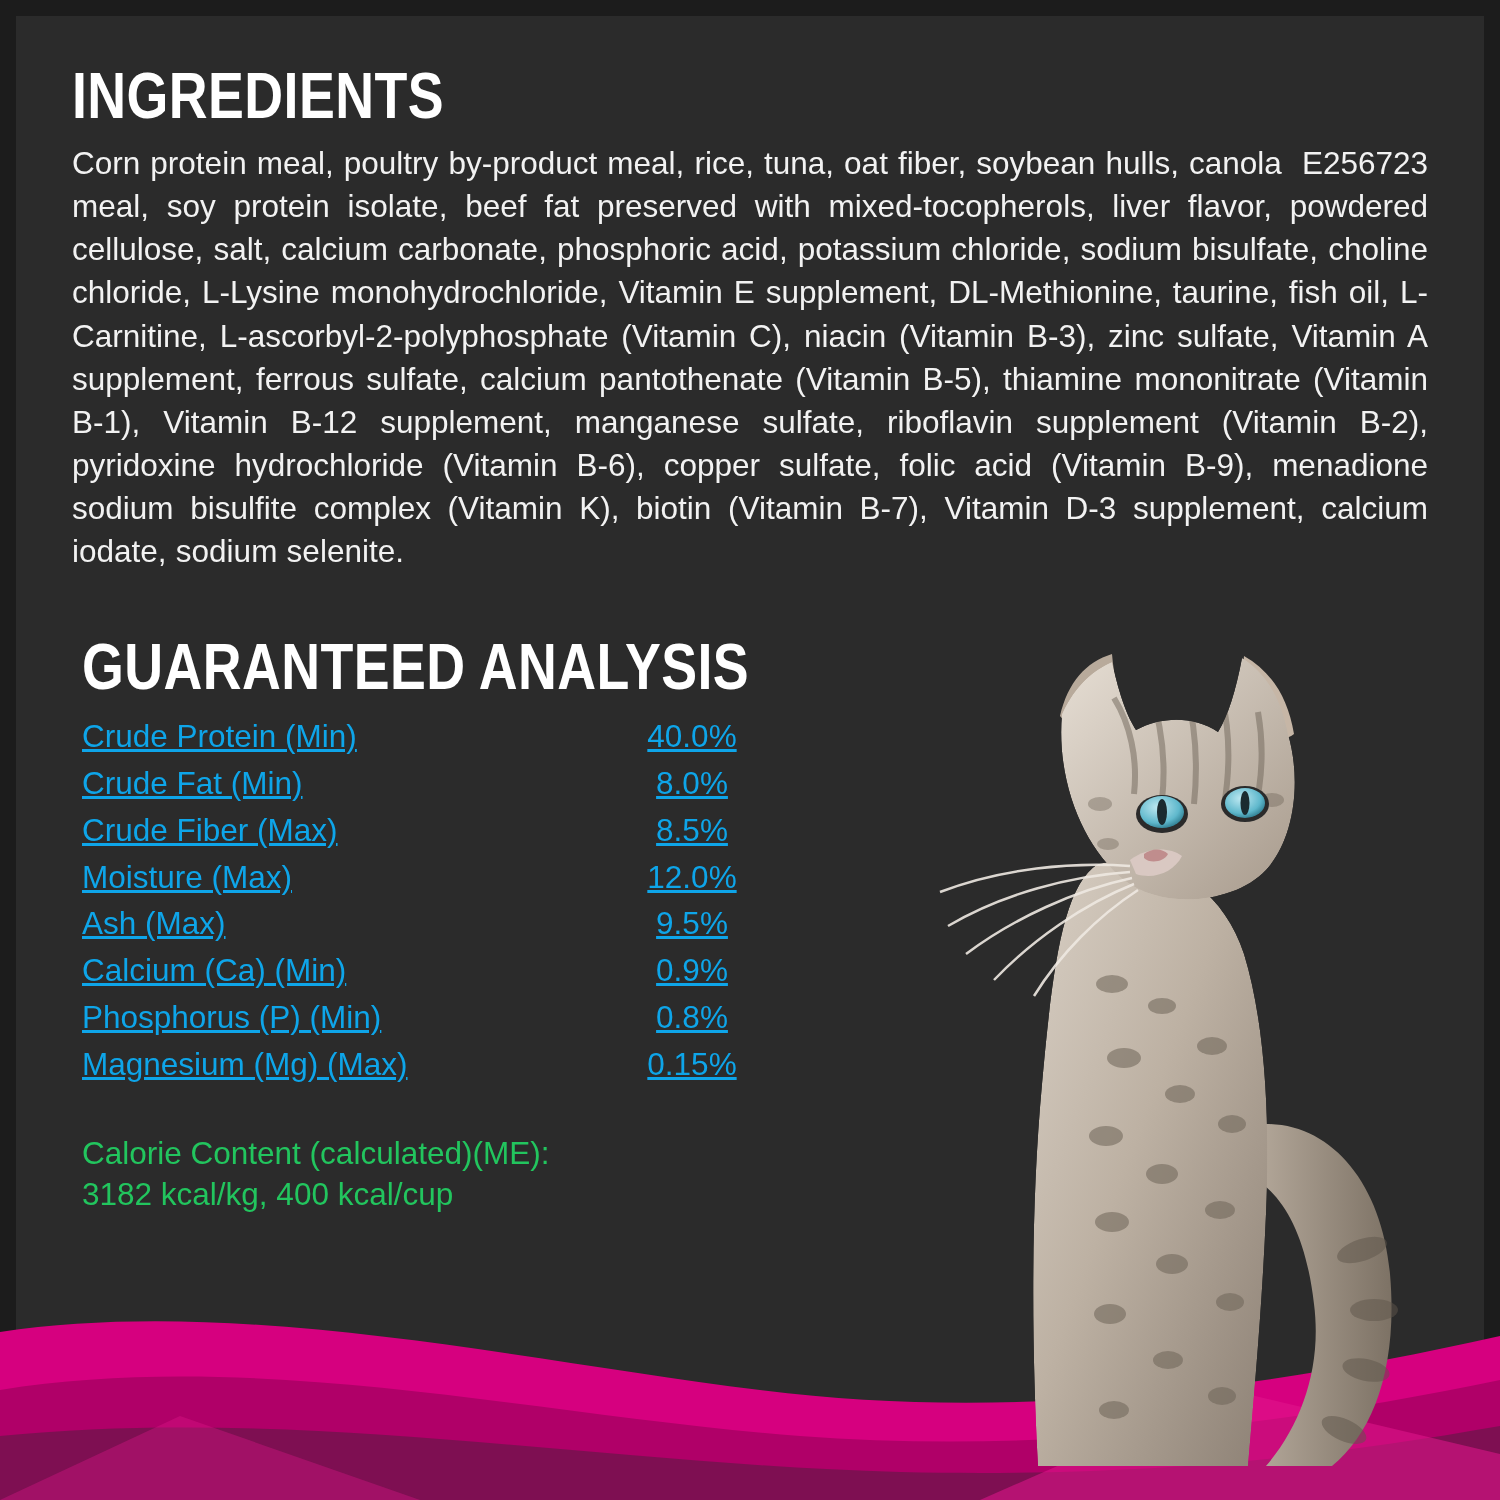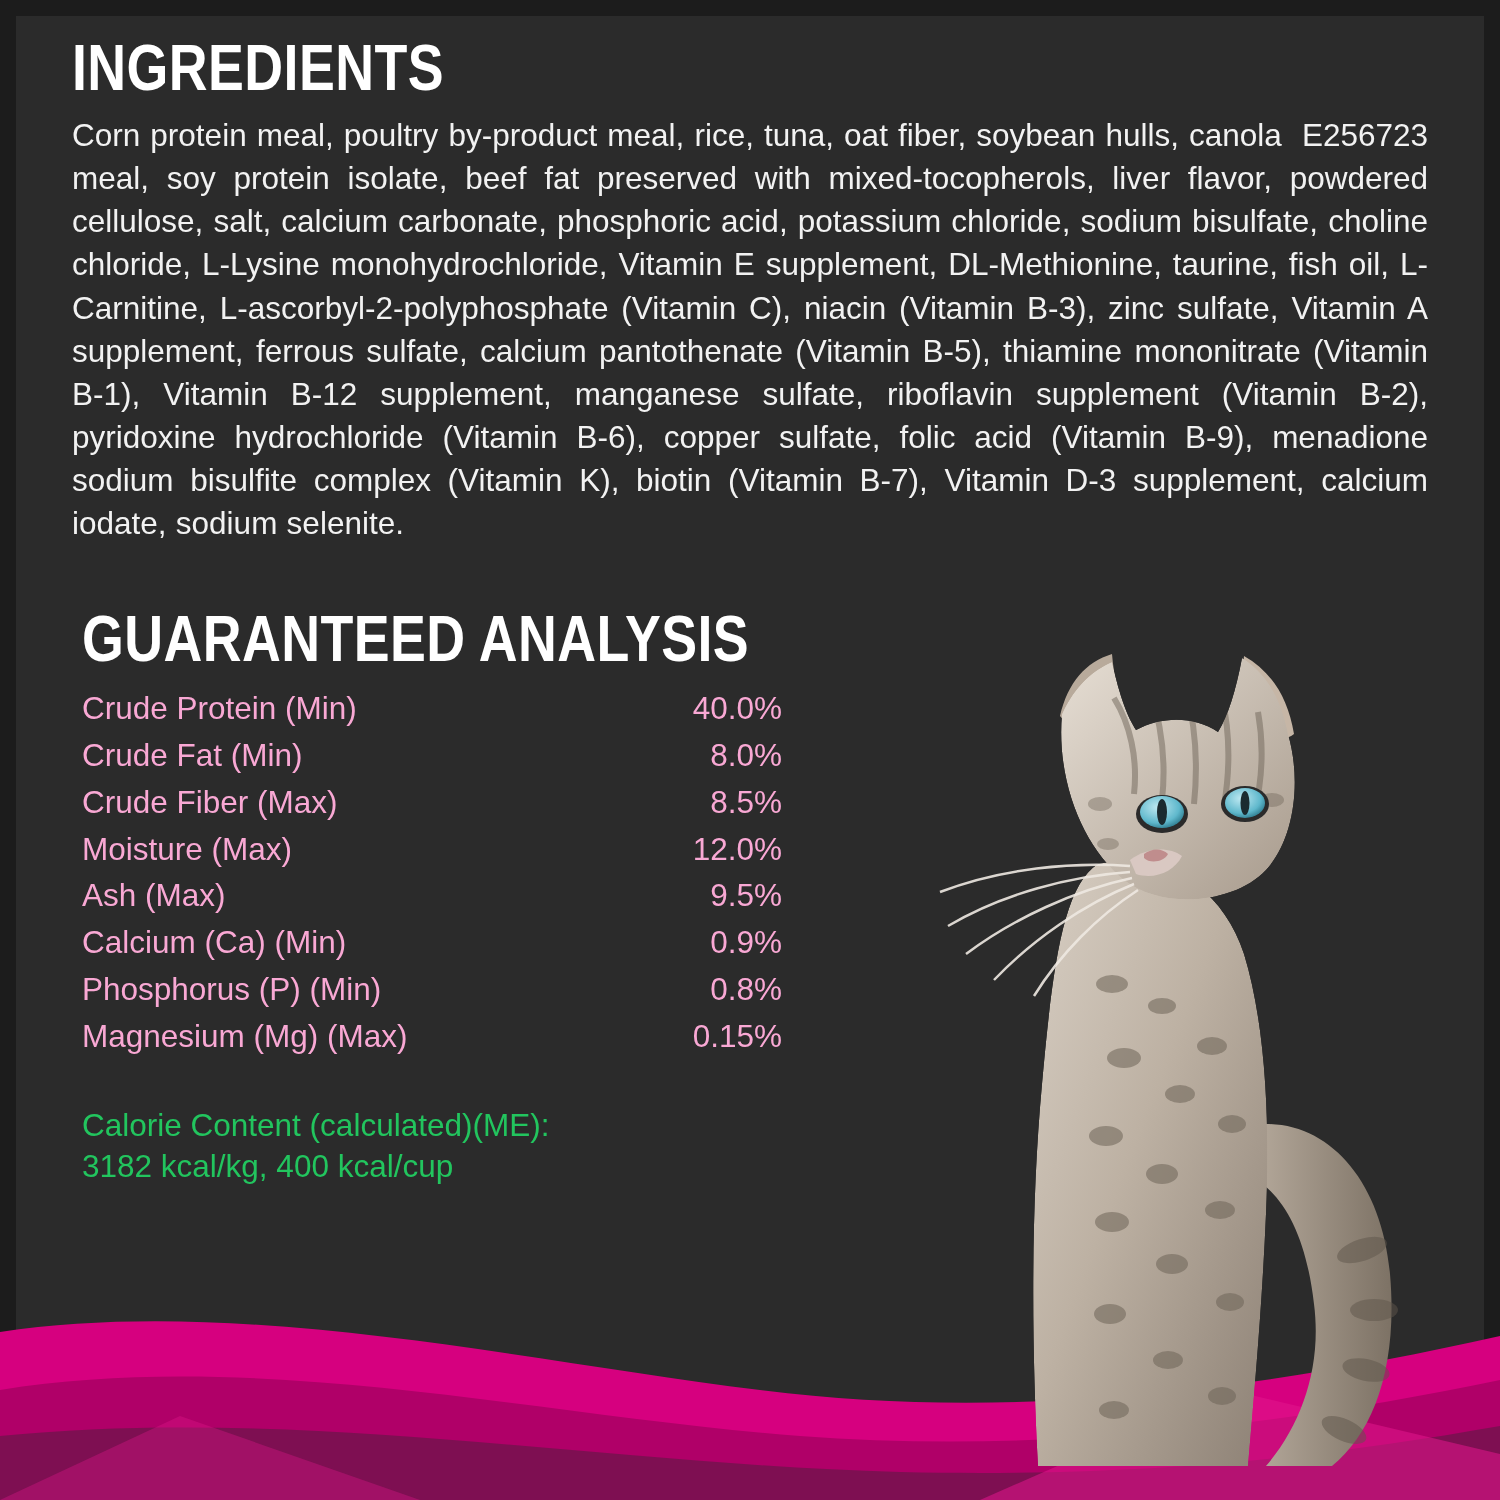--- a/index.html
+++ b/index.html
@@ -31,21 +31,21 @@
     height: 100%;
     width: 16px;
     background: #1c1c1c;
   }
   .frame-left { left: 0; }
   .frame-right { right: 0; }
 
   .content {
     position: absolute;
     left: 72px;
-    top: 36px;
+    top: 64px;
     width: 1356px;
   }
 
   h1.section-title {
     font-family: "Liberation Sans Narrow", "Liberation Sans", sans-serif;
     font-weight: bold;
     font-size: 64px;
     letter-spacing: 0.5px;
     margin: 0 0 14px 0;
     line-height: 1.0;
@@ -70,29 +70,30 @@
 
   .analysis-wrap {
     margin-top: 62px;
     margin-left: 10px;
   }
 
   table.analysis {
     border-collapse: collapse;
     width: 700px;
     font-size: 31.5px;
-    color: #f9a8d4;
+    color: #0ea5e9;
+    text-decoration: underline;
   }
   table.analysis td {
     padding: 2.5px 0;
     vertical-align: top;
     line-height: 1.33;
   }
   table.analysis td.label { text-align: left; width: 520px; }
-  table.analysis td.value { text-align: right; width: 180px; }
+  table.analysis td.value { text-align: center; width: 180px; }
 
   .calories {
     margin-top: 44px;
     font-size: 31.5px;
     line-height: 1.33;
     color: #22c55e;
     width: 700px;
   }
 
   

